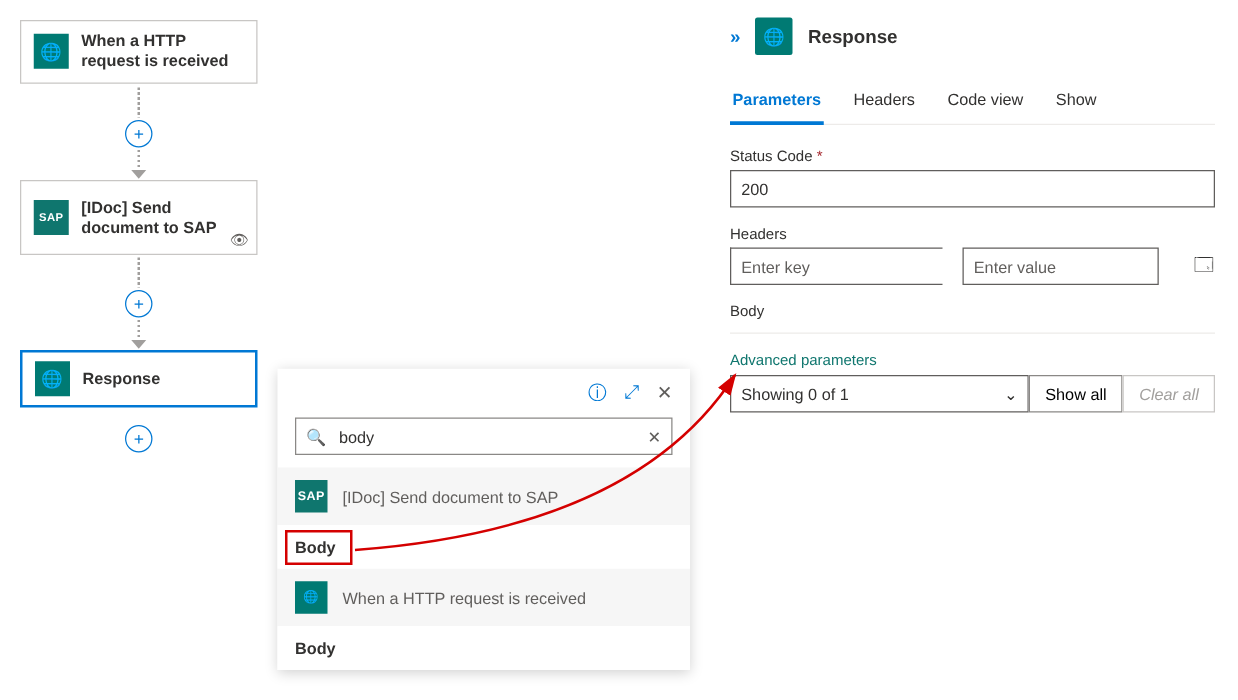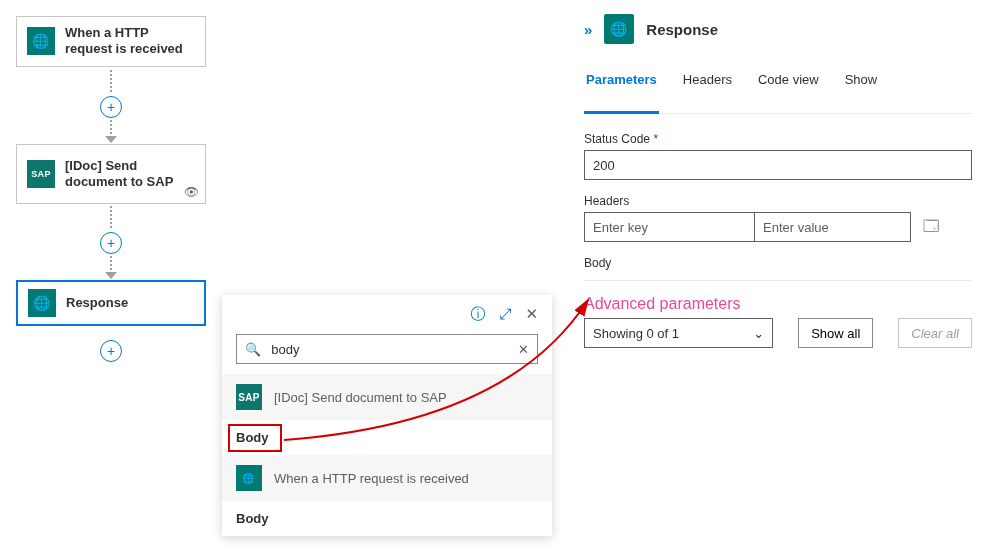--- a/index.html
+++ b/index.html
@@ -147,58 +147,58 @@
     border-radius: 2px;
     font-size: 14px;
   }
   .panel-title { font-weight: 600; font-size: 15px; }
   .tabs {
     display: flex; gap: 22px;
     border-bottom: 1px solid #edebe9;
     margin-bottom: 18px;
   }
   .tab {
-    padding: 6px 2px 24px;
+    padding: 6px 2px 10px;
     cursor: pointer;
     color: #323130;
   }
   .tab.active {
     color: #0078d4;
     border-bottom: 3px solid #0078d4;
     margin-bottom: -1px;
     font-weight: 600;
   }
   .field-label { font-size: 12px; color: #323130; margin-bottom: 4px; }
   .req { color: #a4262c; }
   .txt {
     width: 100%;
     height: 30px;
     border: 1px solid #605e5c;
     padding: 4px 8px;
     font-size: 13px;
     margin-bottom: 14px;
     color: #323130;
   }
-  .hdr-row { display: flex; gap: 0; margin-bottom: 14px; align-items: center; }
+  .hdr-row { display: flex; gap: 16px; margin-bottom: 14px; align-items: center; }
   .hdr-row .txt { margin-bottom: 0; }
   .hdr-key { width: 170px; border-right: none; }
   .hdr-val { width: 157px; }
   .hdr-ic { margin-left: 12px; color: #323130; font-size: 15px; cursor: pointer; }
   .body-input {
     width: 100%;
     height: 32px;
     border: 2px solid #0078d4;
     padding: 6px 8px;
     color: #605e5c;
     font-size: 13px;
     margin-bottom: 24px;
   }
   .divider { border-top: 1px solid #edebe9; margin: 10px 0 14px; }
-  .adv-label { font-size: 16px; color: #ec4899; margin-bottom: 5px; }
-  .adv-row { display: flex; gap: 25px; align-items: center; }
+  .adv-label { font-size: 12px; color: #0f766e; margin-bottom: 5px; }
+  .adv-row { display: flex; gap: 0; align-items: center; }
   .adv-select {
     flex: 1; height: 30px;
     border: 1px solid #605e5c;
     display: flex; align-items: center; justify-content: space-between;
     padding: 0 8px; color: #323130;
   }
   .btn {
     height: 30px;
     padding: 0 12px;
     border: 1px solid #8a8886;

